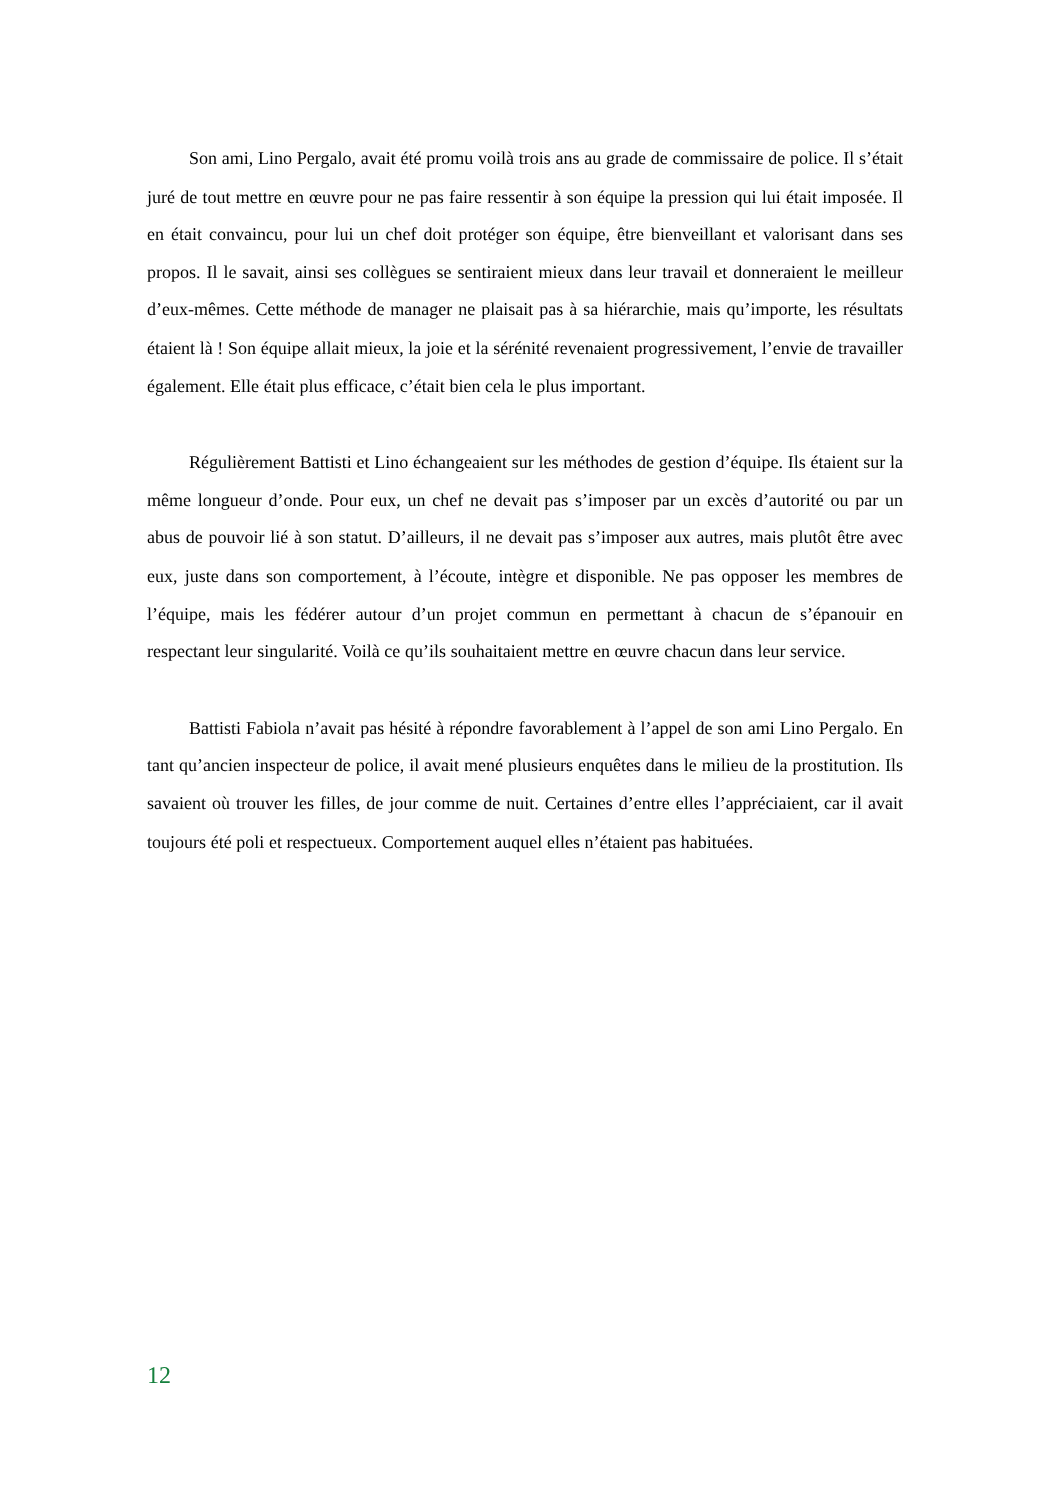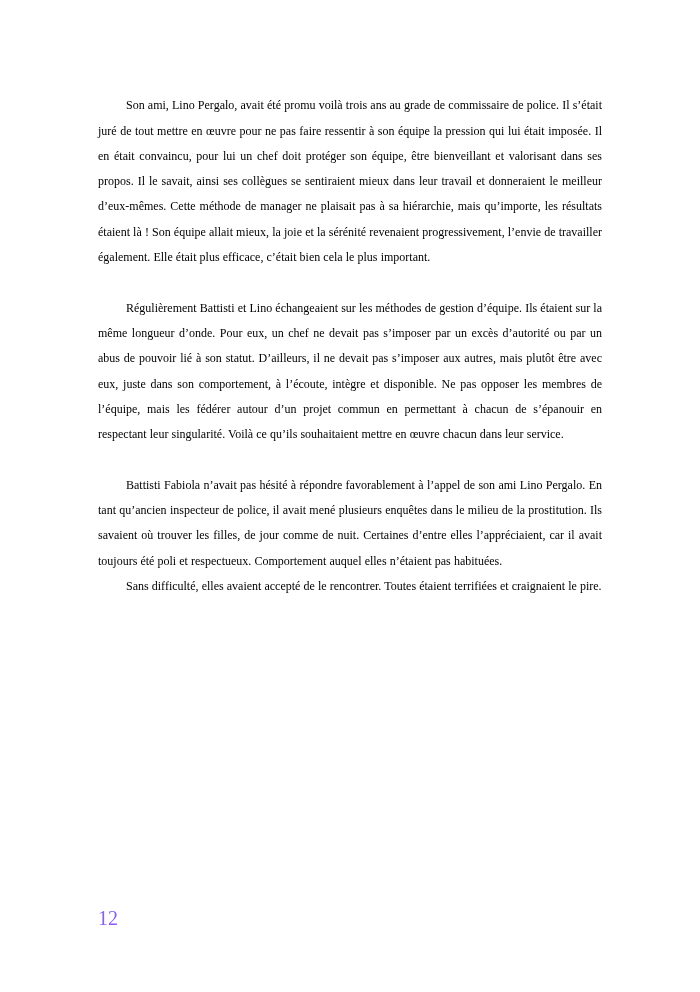--- a/index.html
+++ b/index.html
@@ -48,40 +48,39 @@
 
   
   .para.tight {
     margin-top: 0;
   }
 
   .page-number {
     position: absolute;
     left: 98px;
     top: 908px;
-    font-size: 20px;
+    font-size: 16px;
     line-height: 20px;
     font-family: "Liberation Serif", "DejaVu Serif", serif;
-    color: #8b5cf6;
+    color: #15803d;
   }
 </style>
 </head>
 <body>
 
 <div class="page">
 
   <div class="text-column">
 
     <p class="para spaced-before">Son ami, Lino Pergalo, avait été promu voilà trois ans au grade de commissaire de police. Il s’était juré de tout mettre en œuvre pour ne pas faire ressentir à son équipe la pression qui lui était imposée. Il en était convaincu, pour lui un chef doit protéger son équipe, être bienveillant et valorisant dans ses propos. Il le savait, ainsi ses collègues se sentiraient mieux dans leur travail et donneraient le meilleur d’eux-mêmes. Cette méthode de manager ne plaisait pas à sa hiérarchie, mais qu’importe, les résultats étaient là ! Son équipe allait mieux, la joie et la sérénité revenaient progressivement, l’envie de travailler également. Elle était plus efficace, c’était bien cela le plus important.</p>
 
     <p class="para spaced-before">Régulièrement Battisti et Lino échangeaient sur les méthodes de gestion d’équipe. Ils étaient sur la même longueur d’onde. Pour eux, un chef ne devait pas s’imposer par un excès d’autorité ou par un abus de pouvoir lié à son statut. D’ailleurs, il ne devait pas s’imposer aux autres, mais plutôt être avec eux, juste dans son comportement, à l’écoute, intègre et disponible. Ne pas opposer les membres de l’équipe, mais les fédérer autour d’un projet commun en permettant à chacun de s’épanouir en respectant leur singularité. Voilà ce qu’ils souhaitaient mettre en œuvre chacun dans leur service.</p>
 
     <p class="para spaced-before">Battisti Fabiola n’avait pas hésité à répondre favorablement à l’appel de son ami Lino Pergalo. En tant qu’ancien inspecteur de police, il avait mené plusieurs enquêtes dans le milieu de la prostitution. Ils savaient où trouver les filles, de jour comme de nuit. Certaines d’entre elles l’appréciaient, car il avait toujours été poli et respectueux. Comportement auquel elles n’étaient pas habituées.</p>
 
-    <p class="para tight">Sans difficulté, elles avaient accepté de le rencontrer. Toutes étaient terrifiées et craignaient le pire.</p>
 
 
 
   </div>
 
   <div class="page-number">12</div>
 
 </div>
 
 </body></html>

